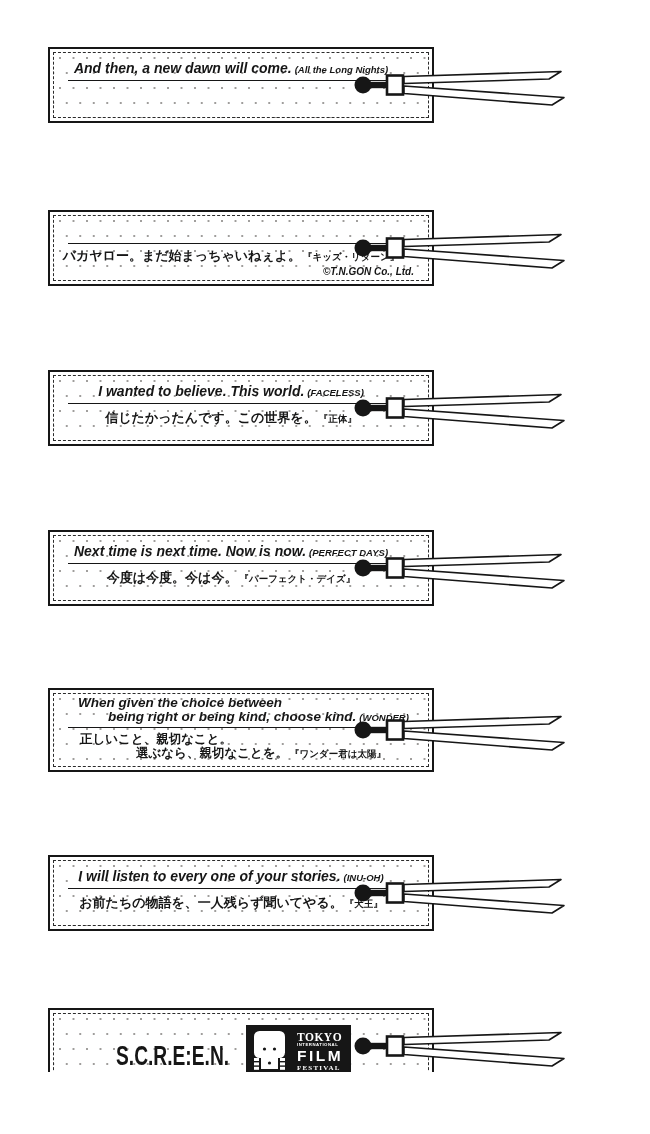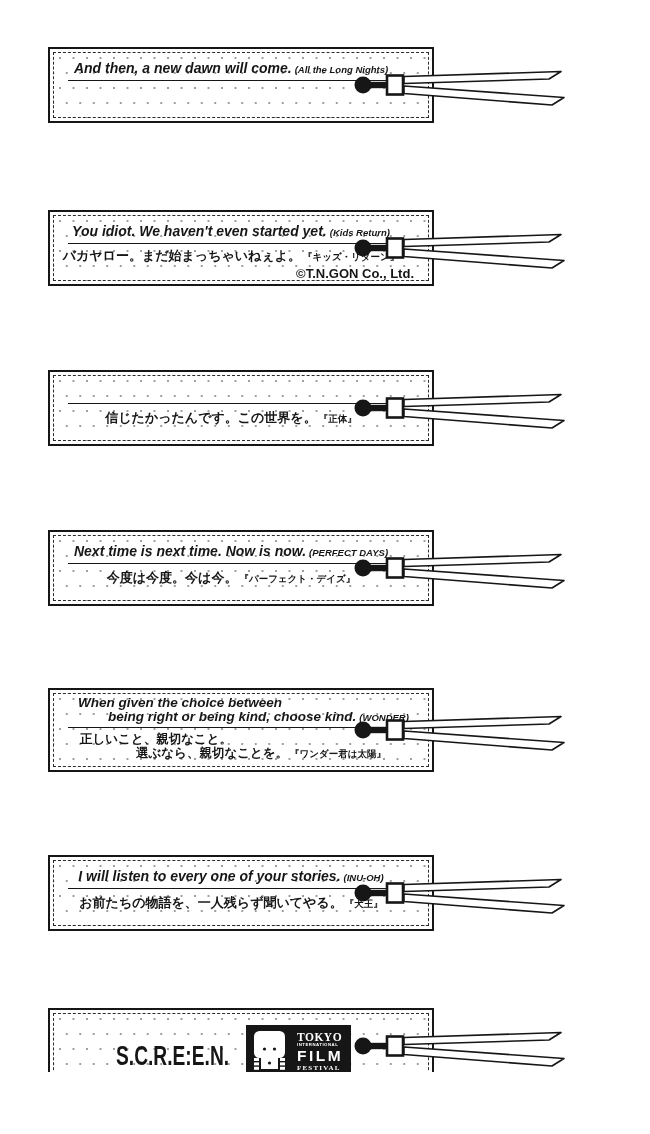--- a/index.html
+++ b/index.html
@@ -18,22 +18,22 @@
       background-position:6px 5px,12.75px 20px;}
 
   
   .en{position:absolute;top:11px;left:4px;right:24px;text-align:center;white-space:nowrap;
       font-style:italic;font-weight:bold;font-size:14px;color:#161616;}
   .en .film{font-size:9.5px;margin-left:3px;}
   .rule{position:absolute;top:31px;left:18px;width:346px;border-top:1.5px solid #161616;}
   .jp{position:absolute;top:37px;left:4px;right:24px;text-align:center;white-space:nowrap;
       font-weight:bold;font-size:13px;font-family:"DejaVu Sans",sans-serif;color:#161616;}
   .jp .film{font-size:9.5px;margin-left:2px;}
-  .copyright{position:absolute;top:54px;right:18px;font-size:13px;font-weight:bold;
-      font-family:"Liberation Sans",sans-serif;color:#161616;}
+  .copyright{position:absolute;top:54px;right:18px;font-size:10px;font-weight:bold;
+      font-family:"Liberation Sans",sans-serif;color:#161616;font-style:italic;}
 
   
   .bm--tall{height:84px;}
   .en2a{position:absolute;top:5px;left:28px;white-space:nowrap;font-style:italic;font-weight:bold;font-size:13.5px;}
   .en2b{position:absolute;top:19px;left:58px;white-space:nowrap;font-style:italic;font-weight:bold;font-size:13.5px;}
   .en2b .film{font-size:9.5px;margin-left:3px;}
   .rule5{top:37px;}
   .jp2a{position:absolute;top:41px;left:30px;white-space:nowrap;font-weight:bold;font-size:12.5px;font-family:"DejaVu Sans",sans-serif;}
   .jp2b{position:absolute;top:55px;left:86px;white-space:nowrap;font-weight:bold;font-size:12.5px;font-family:"DejaVu Sans",sans-serif;}
   .jp2b .film{font-size:9.5px;margin-left:2px;text-align:right;}
@@ -63,39 +63,39 @@
   <svg class="strap" style="top:55px;" viewBox="0 0 222 60">
     <circle cx="13" cy="30" r="8.5" fill="#161616"></circle>
     <rect x="20" y="26.8" width="18" height="6.4" fill="#161616"></rect>
     <rect x="37" y="20.5" width="16" height="19" fill="#fff" stroke="#161616" stroke-width="2.6"></rect>
     <polygon points="54,21.5 211,16.5 199,24 54,28.5" fill="#fff" stroke="#161616" stroke-width="1.6" stroke-linejoin="round"></polygon>
     <polygon points="54,31 214,42.5 202,50 54,38.5" fill="#fff" stroke="#161616" stroke-width="1.6" stroke-linejoin="round"></polygon>
   </svg>
 
   <div class="bm" style="top:210px;">
     <div class="inner"></div>
-    <div class="en">
-      <span>You idiot. We haven't even started yet.</span><span class="film">(Kids Return)</span>
-    </div>
     <div class="rule"></div>
     <div class="jp" style="top:35px;">
       <span>バカヤロー。まだ始まっちゃいねぇよ。</span><span class="film">『キッズ・リターン』</span>
     </div>
     <div class="copyright">©T.N.GON Co., Ltd.</div>
   </div>
   <svg class="strap" style="top:218px;" viewBox="0 0 222 60">
     <circle cx="13" cy="30" r="8.5" fill="#161616"></circle>
     <rect x="20" y="26.8" width="18" height="6.4" fill="#161616"></rect>
     <rect x="37" y="20.5" width="16" height="19" fill="#fff" stroke="#161616" stroke-width="2.6"></rect>
     <polygon points="54,21.5 211,16.5 199,24 54,28.5" fill="#fff" stroke="#161616" stroke-width="1.6" stroke-linejoin="round"></polygon>
     <polygon points="54,31 214,42.5 202,50 54,38.5" fill="#fff" stroke="#161616" stroke-width="1.6" stroke-linejoin="round"></polygon>
   </svg>
 
   <div class="bm" style="top:370px;">
     <div class="inner"></div>
+    <div class="en">
+      <span>I wanted to believe. This world.</span><span class="film">(FACELESS)</span>
+    </div>
     <div class="rule"></div>
     <div class="jp">
       <span>信じたかったんです。この世界を。</span><span class="film">『正体』</span>
     </div>
   </div>
   <svg class="strap" style="top:378px;" viewBox="0 0 222 60">
     <circle cx="13" cy="30" r="8.5" fill="#161616"></circle>
     <rect x="20" y="26.8" width="18" height="6.4" fill="#161616"></rect>
     <rect x="37" y="20.5" width="16" height="19" fill="#fff" stroke="#161616" stroke-width="2.6"></rect>
     <polygon points="54,21.5 211,16.5 199,24 54,28.5" fill="#fff" stroke="#161616" stroke-width="1.6" stroke-linejoin="round"></polygon>

